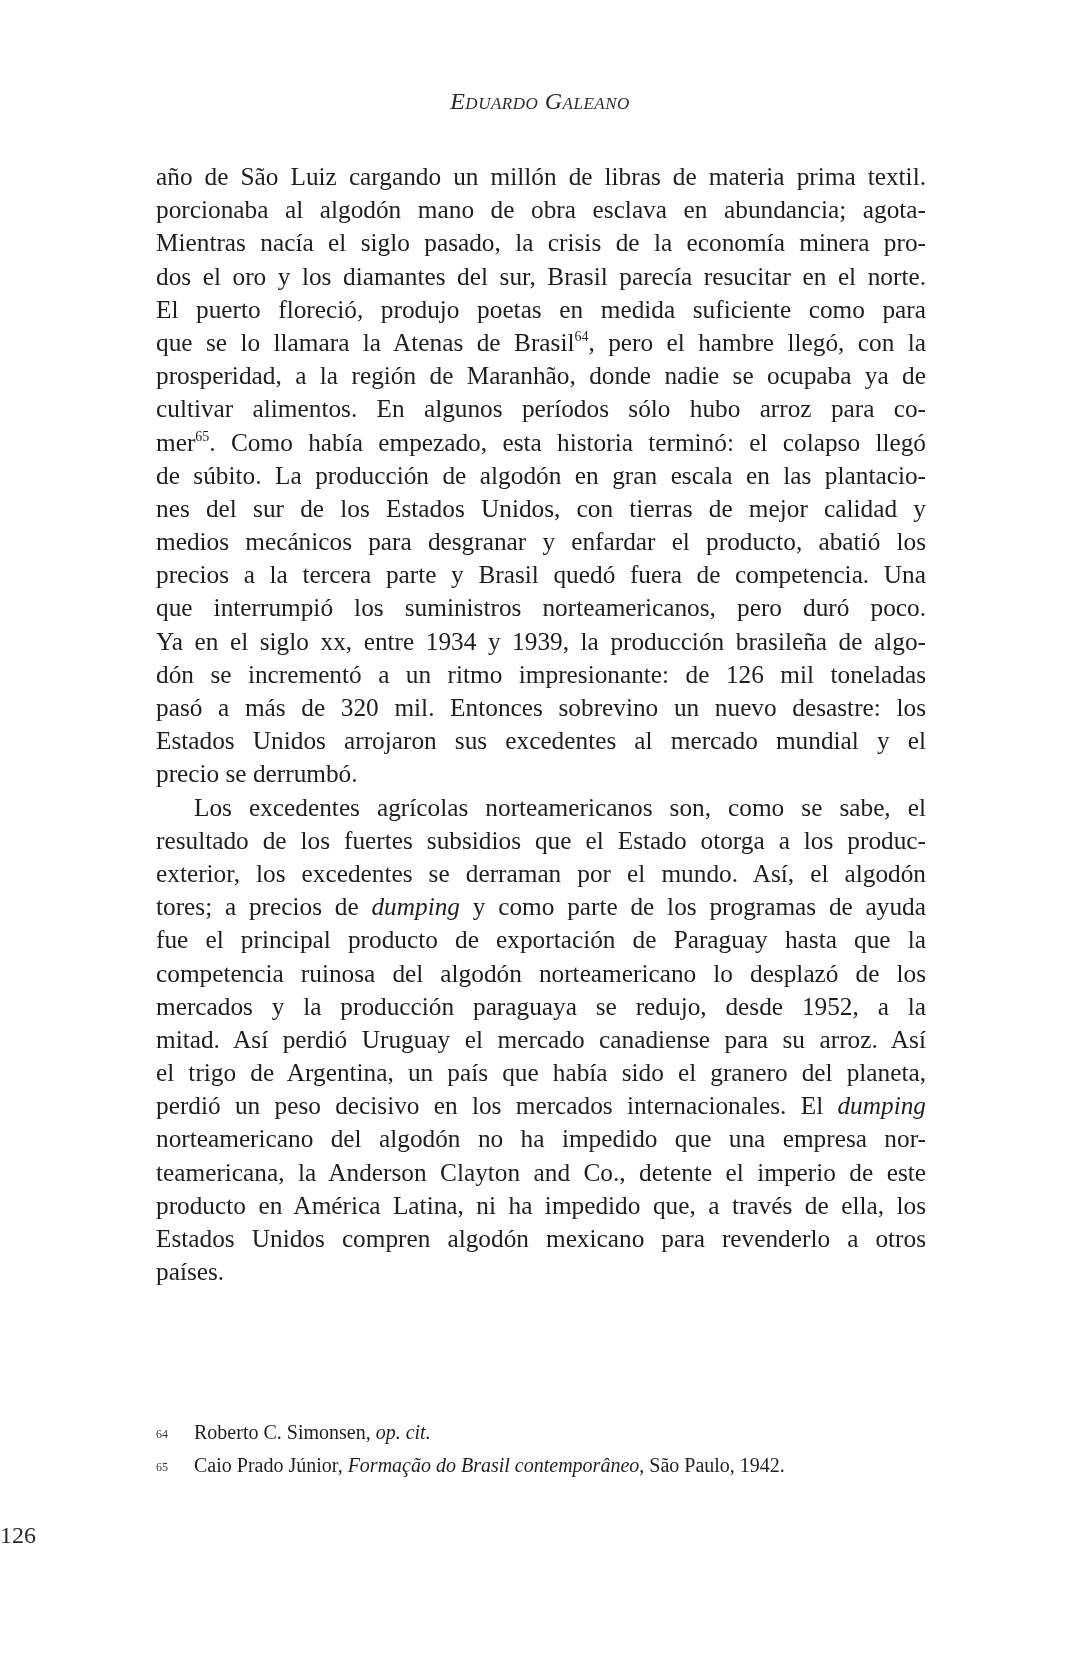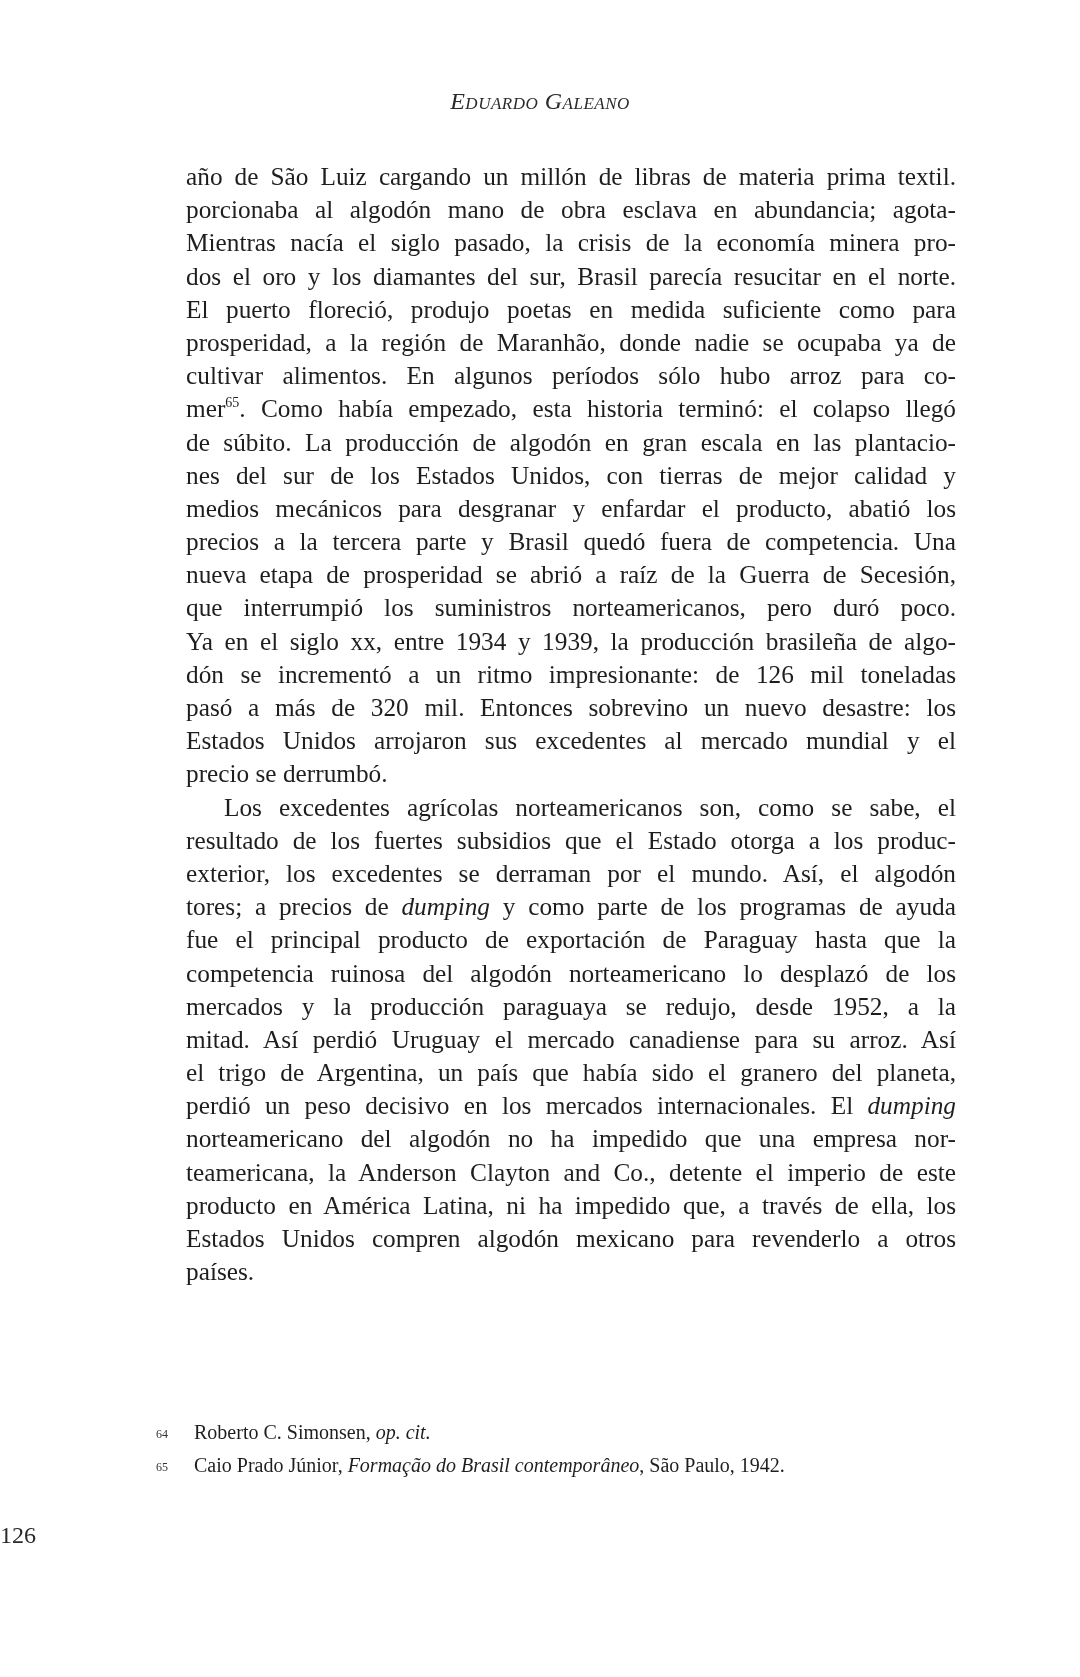--- a/index.html
+++ b/index.html
@@ -14,21 +14,21 @@
     .running-head {
       position: absolute; top: 88px; left: 0; width: 1080px;
       text-align: center;
       font-size: 24px;
       font-variant: small-caps;
       letter-spacing: 0.5px;
       color: #2a2a2a;
       font-style: italic;
     }
     .body-text {
-      position: absolute; top: 160px; left: 156px; width: 770px; margin-left: 30px;
+      position: absolute; top: 160px; left: 156px; width: 770px;
     }
     .line {
       display: block;
       font-size: 25.3px;
       line-height: 33.2px;
       height: 33.2px;
       white-space: nowrap;
       text-align: justify;
       text-align-last: justify;
     }
@@ -52,28 +52,28 @@
 
 <div class="running-head">Eduardo Galeano</div>
 
 <div class="body-text">
   <div>
     <span class="line">año de São Luiz cargando un millón de libras de materia prima textil.</span>
     <span class="line">porcionaba al algodón mano de obra esclava en abundancia; agota-</span>
     <span class="line">Mientras nacía el siglo pasado, la crisis de la economía minera pro-</span>
     <span class="line">dos el oro y los diamantes del sur, Brasil parecía resucitar en el norte.</span>
     <span class="line">El puerto floreció, produjo poetas en medida suficiente como para</span>
+    <span class="line"><span>que se lo llamara la Atenas de Brasil</span><span class="sup">64</span><span>, pero el hambre llegó, con la</span></span>
     <span class="line">prosperidad, a la región de Maranhão, donde nadie se ocupaba ya de</span>
     <span class="line">cultivar alimentos. En algunos períodos sólo hubo arroz para co-</span>
     <span class="line"><span>mer</span><span class="sup">65</span><span>. Como había empezado, esta historia terminó: el colapso llegó</span></span>
     <span class="line">de súbito. La producción de algodón en gran escala en las plantacio-</span>
     <span class="line">nes del sur de los Estados Unidos, con tierras de mejor calidad y</span>
     <span class="line">medios mecánicos para desgranar y enfardar el producto, abatió los</span>
     <span class="line">precios a la tercera parte y Brasil quedó fuera de competencia. Una</span>
-    <span class="line">nueva etapa de prosperidad se abrió a raíz de la Guerra de Secesión,</span>
     <span class="line">que interrumpió los suministros norteamericanos, pero duró poco.</span>
     <span class="line">Ya en el siglo xx, entre 1934 y 1939, la producción brasileña de algo-</span>
     <span class="line">dón se incrementó a un ritmo impresionante: de 126 mil toneladas</span>
     <span class="line">pasó a más de 320 mil. Entonces sobrevino un nuevo desastre: los</span>
     <span class="line">Estados Unidos arrojaron sus excedentes al mercado mundial y el</span>
     <span class="line last">precio se derrumbó.</span>
   </div>
   <div>
     <span class="line indent">Los excedentes agrícolas norteamericanos son, como se sabe, el</span>
     <span class="line">resultado de los fuertes subsidios que el Estado otorga a los produc-</span>

